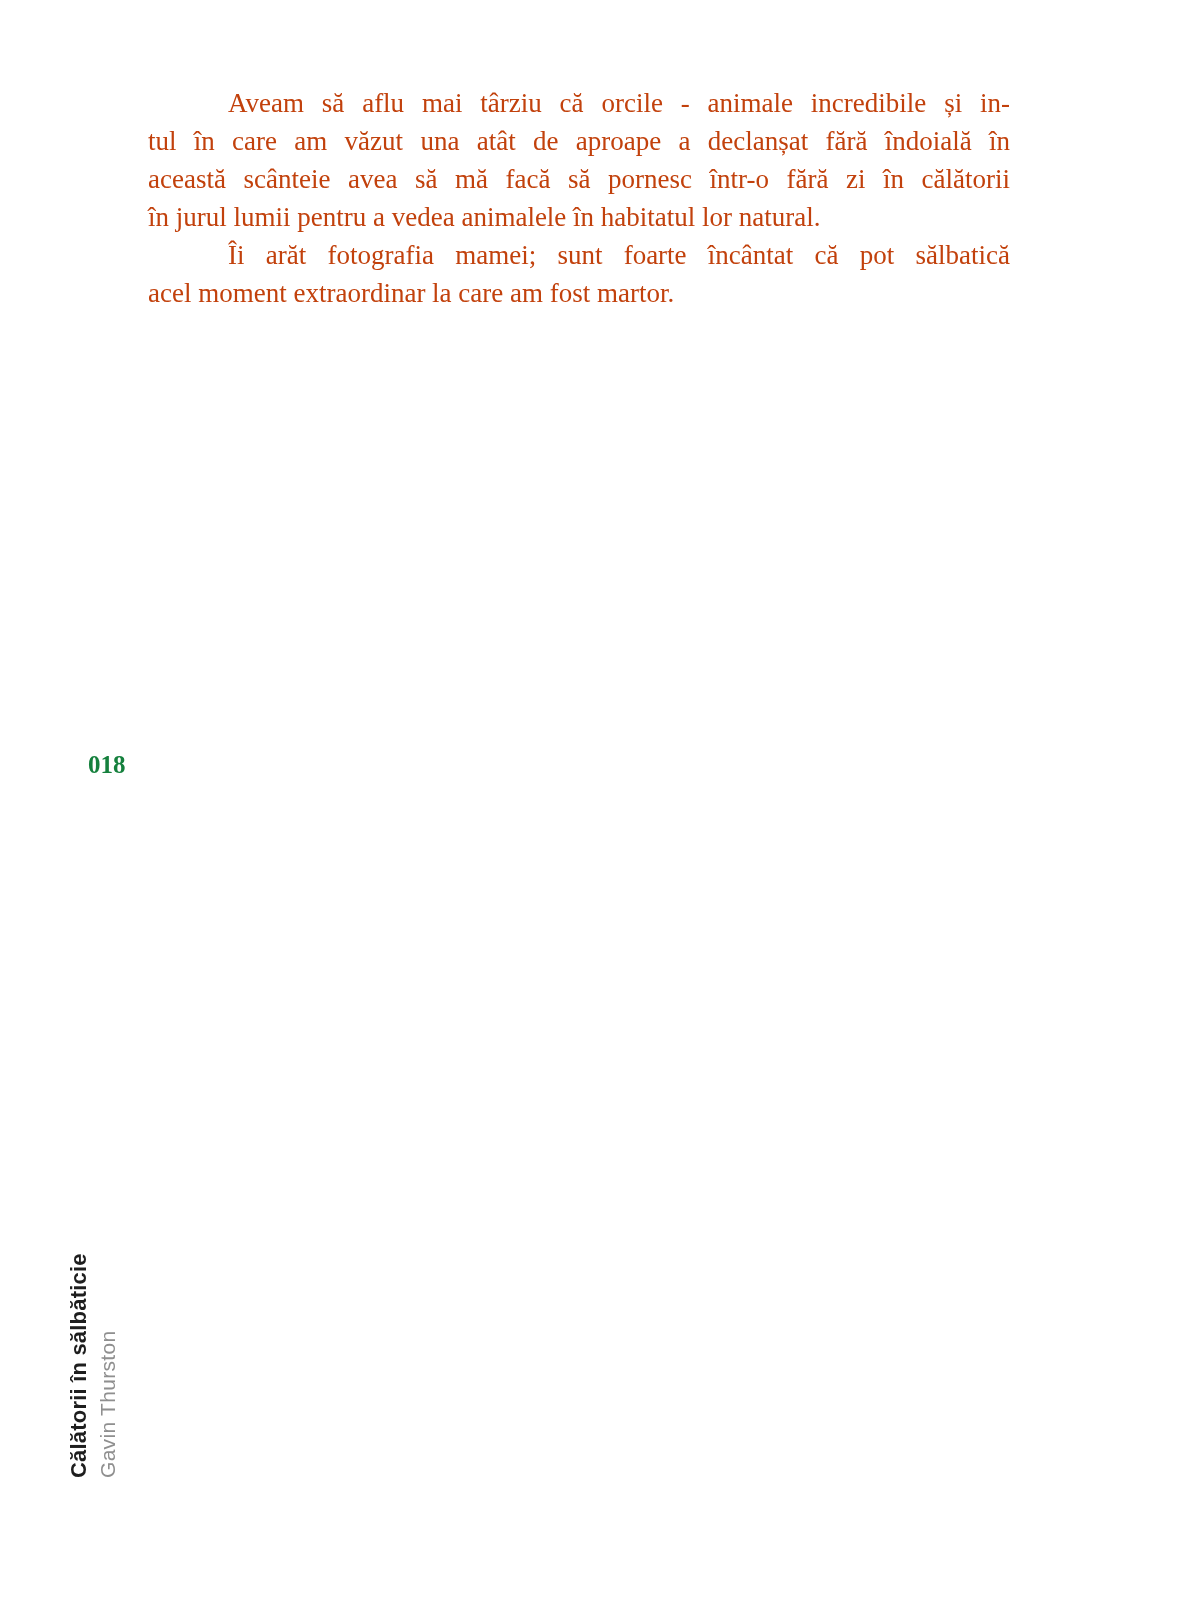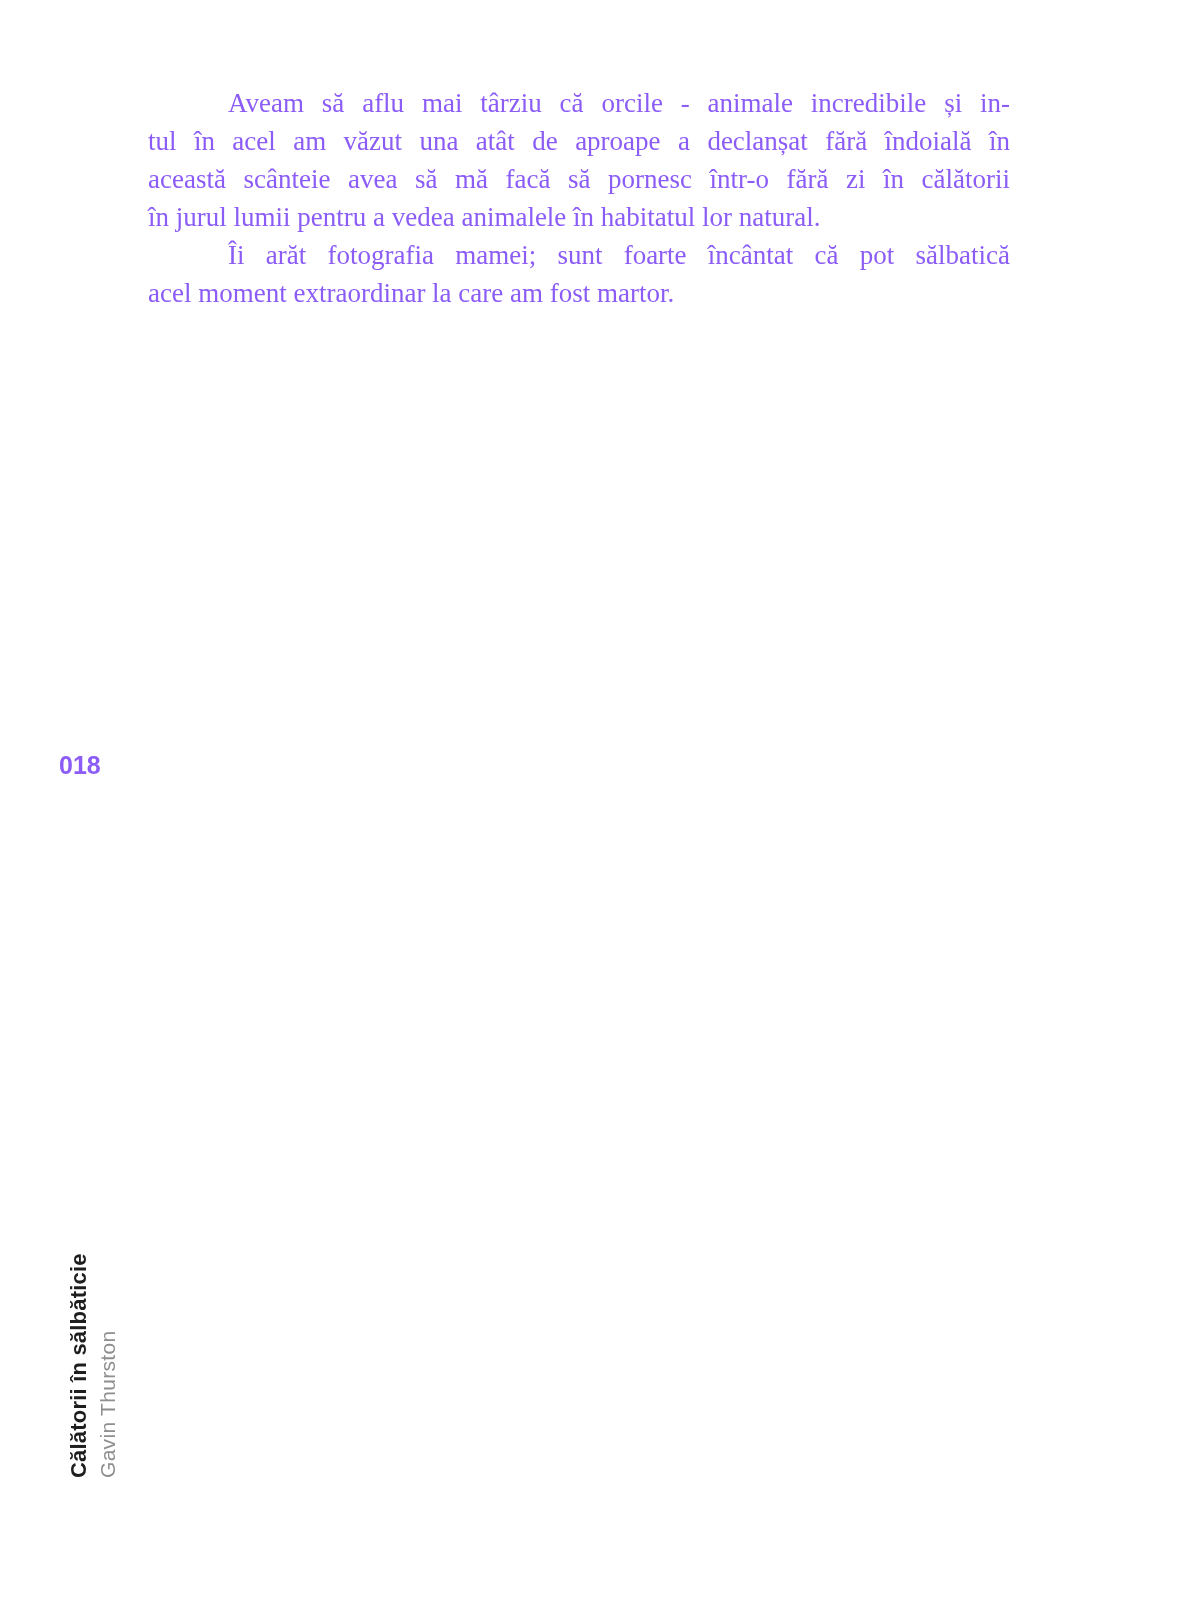--- a/index.html
+++ b/index.html
@@ -15,43 +15,43 @@
     overflow: hidden;
   }
   .bodytext {
     position: absolute;
     left: 148px;
     top: 84px;
     width: 862px;
     font-family: "Liberation Serif", serif;
     font-size: 27px;
     line-height: 38px;
-    color: #8b5cf6;
+    color: #c2410c;
     letter-spacing: 0px;
   }
   .line {
     text-align: justify;
     text-align-last: justify;
   }
   .line.indent {
     text-indent: 80px;
   }
   .line.para-end {
     text-align: right;
     text-align-last: left;
   }
   .pagenum {
     position: absolute;
-    left: 59px;
+    left: 88px;
     top: 750px;
-    font-family: Liberation Sans, sans-serif;
+    font-family: Liberation Serif, serif;
     font-weight: 700;
     font-size: 25px;
     line-height: 30px;
-    color: #8b5cf6;
+    color: #15803d;
   }
   .spine {
     position: absolute;
     left: 64px;
     top: 1478px;
     transform: rotate(-90deg);
     transform-origin: 0 0;
     white-space: nowrap;
     font-family: "Liberation Sans", sans-serif;
     line-height: 29px;
@@ -69,21 +69,21 @@
     letter-spacing: 0.3px;
   }
 </style>
 </head>
 <body>
 
 <div class="sheet">
 
   <div class="bodytext">
     <div class="line indent">Aveam să aflu mai târziu că orcile - animale incredibile și in-</div>
-    <div class="line">tul în acel am văzut una atât de aproape a declanșat fără îndoială în</div>
+    <div class="line">tul în care am văzut una atât de aproape a declanșat fără îndoială în</div>
     <div class="line">această scânteie avea să mă facă să pornesc într-o fără zi în călătorii</div>
     <div class="line para-end">în jurul lumii pentru a vedea animalele în habitatul lor natural.</div>
     <div class="line indent">Îi arăt fotografia mamei; sunt foarte încântat că pot sălbatică</div>
     <div class="line para-end">acel moment extraordinar la care am fost martor.</div>
   </div>
 
   <div class="pagenum">018</div>
 
   <div class="spine">
     <div class="spine-title">Călătorii în sălbăticie</div>

